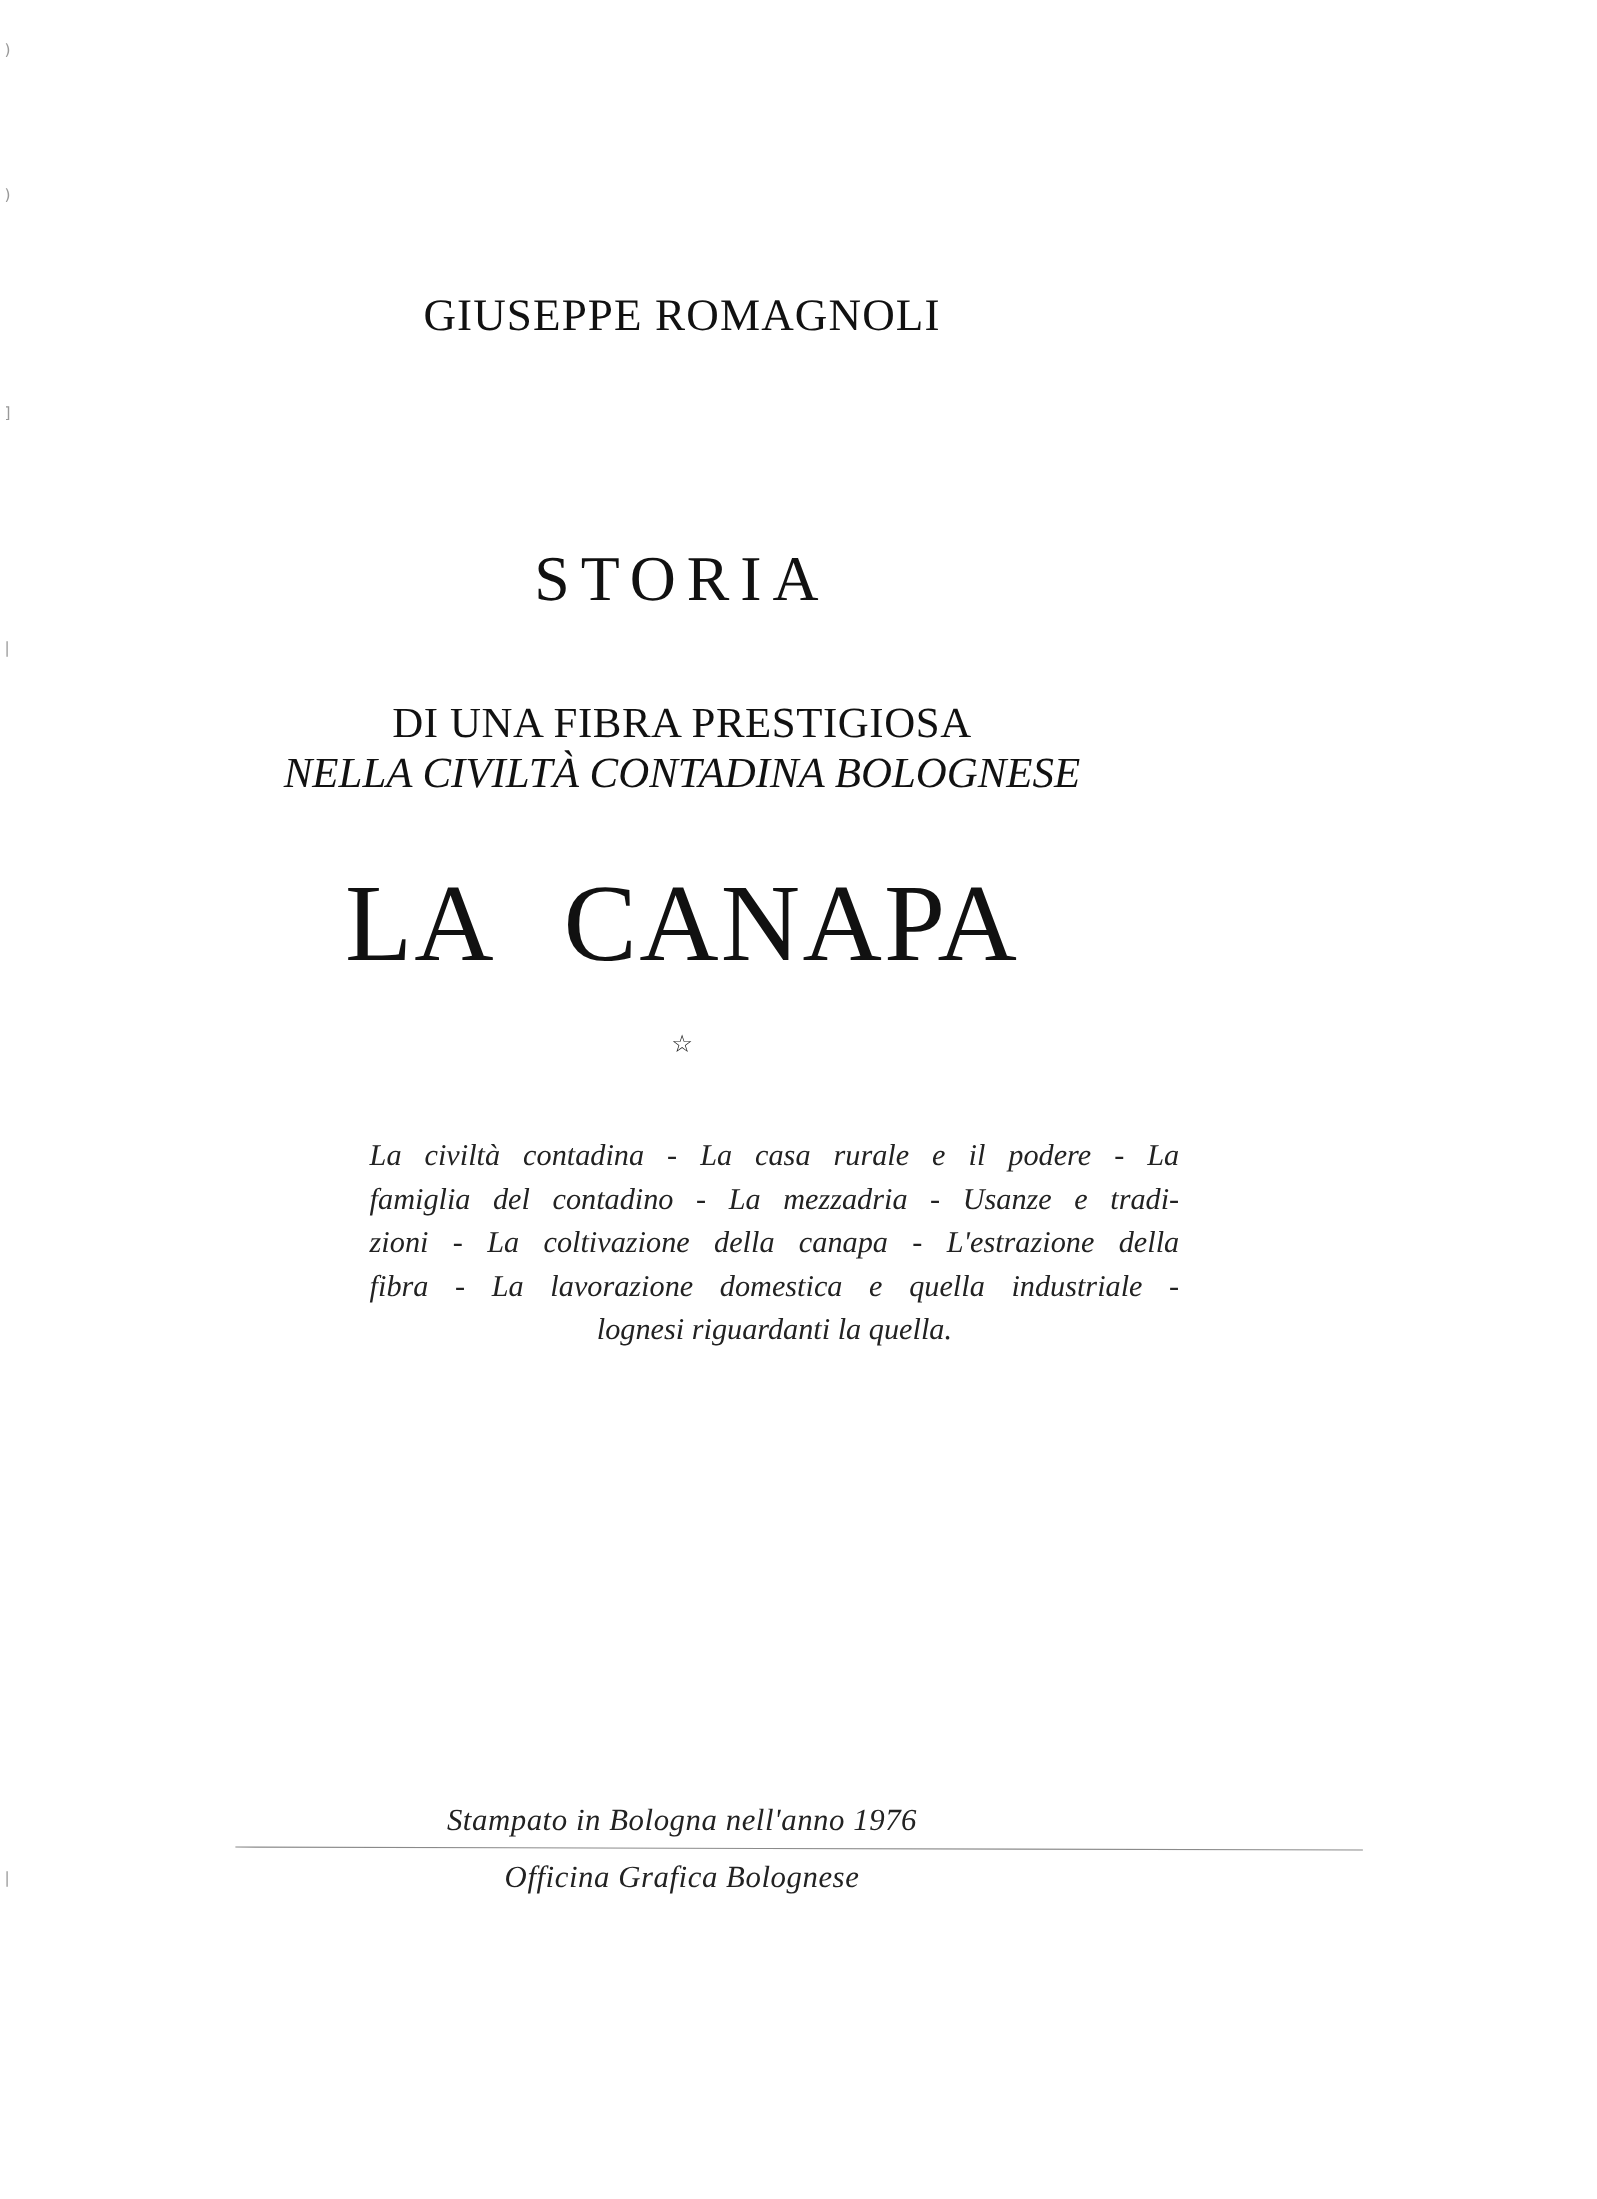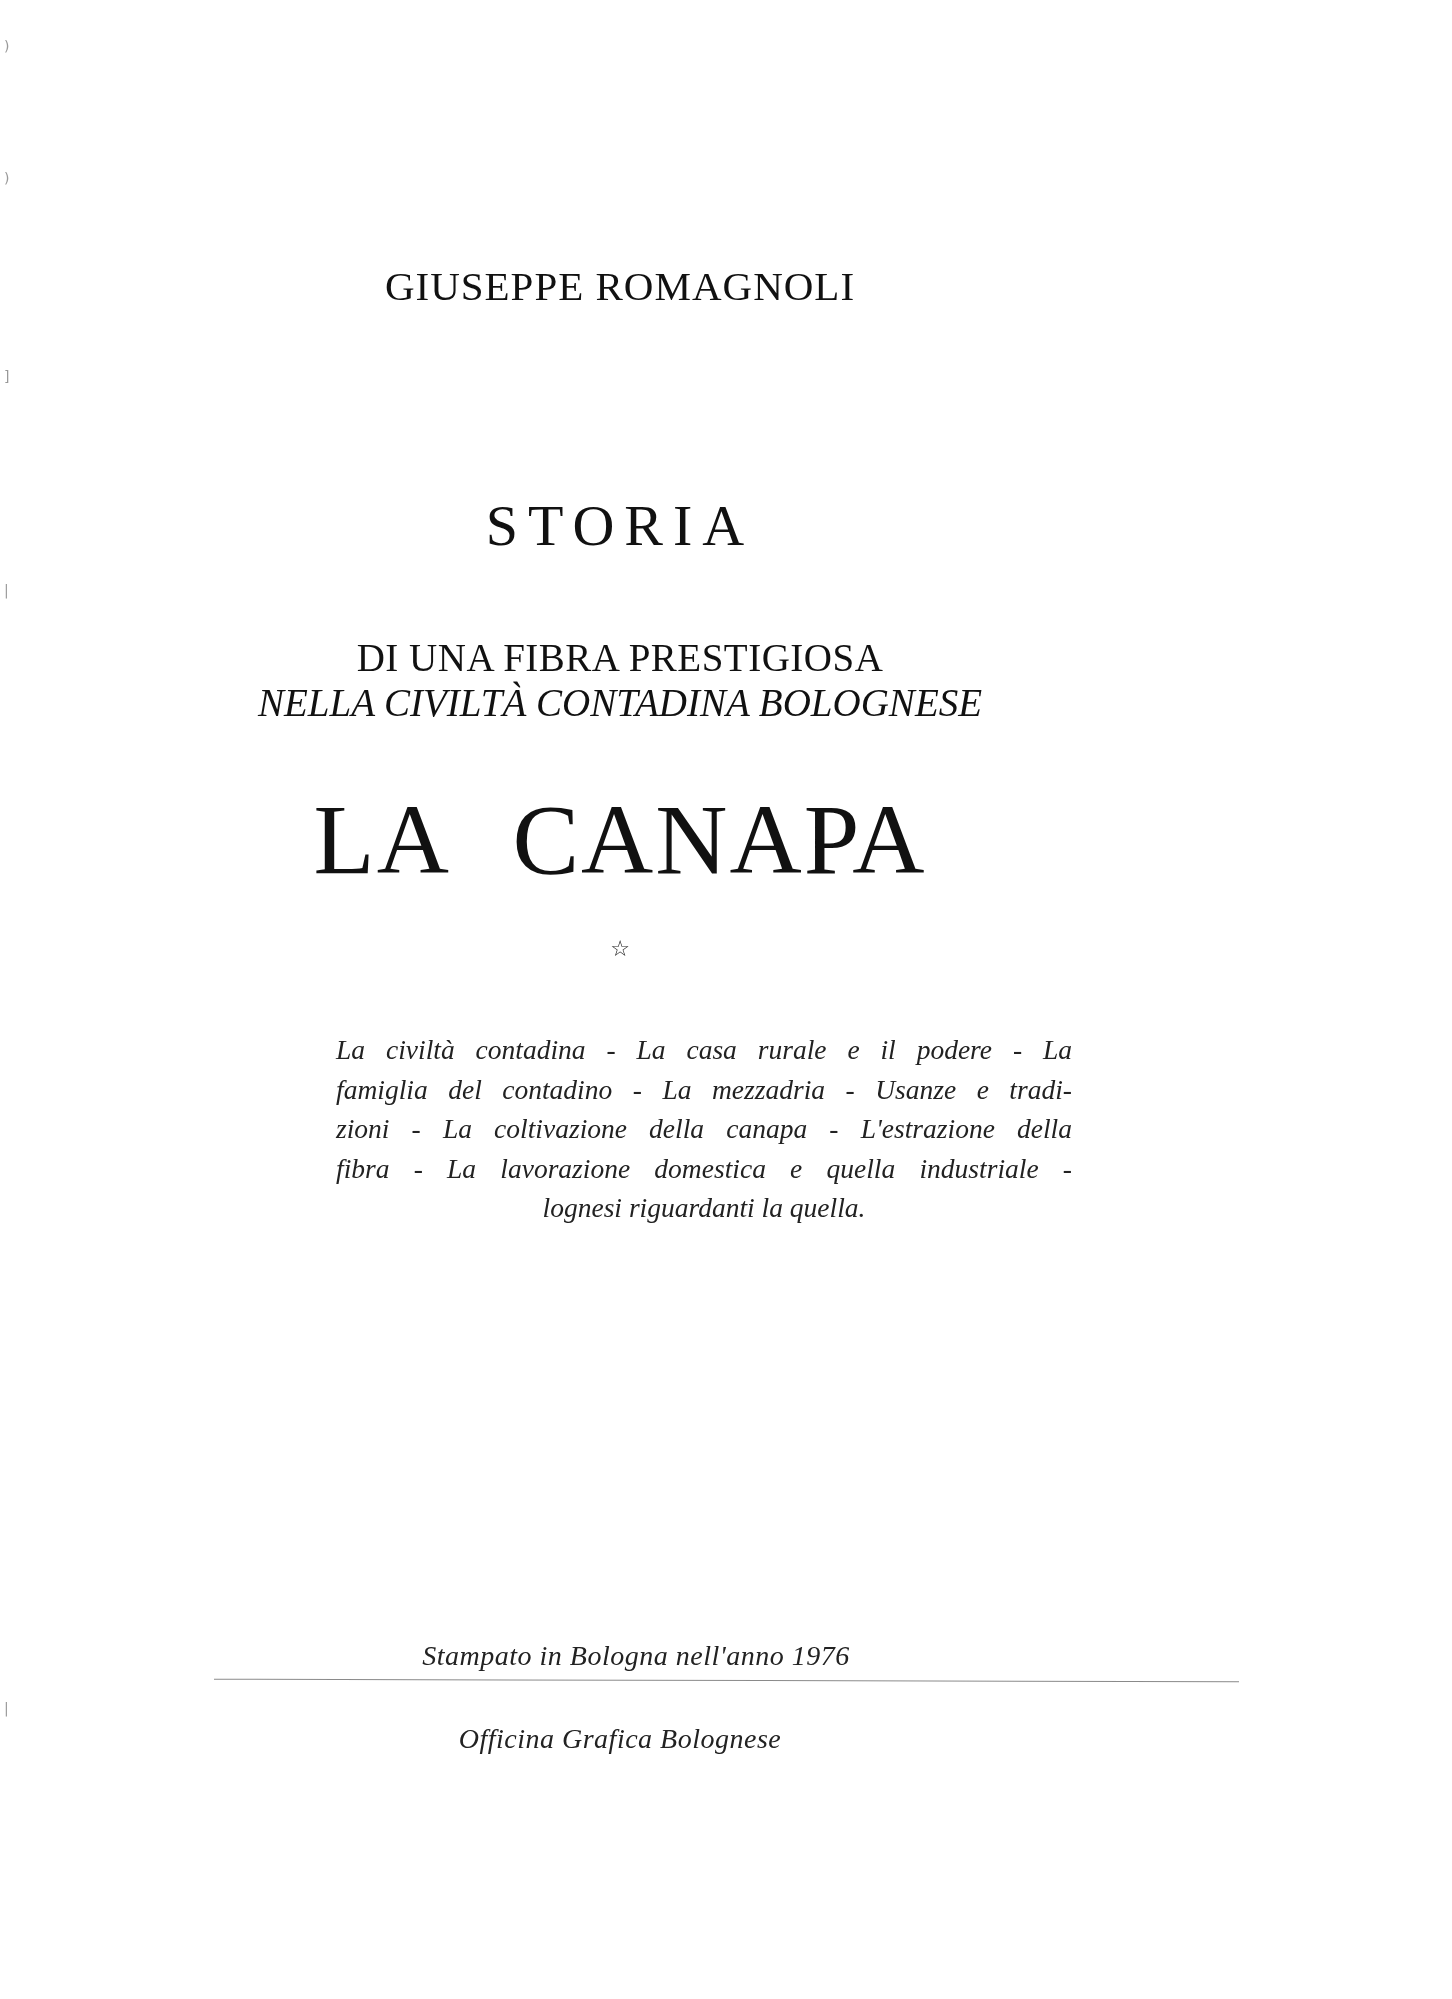--- a/index.html
+++ b/index.html
@@ -85,38 +85,36 @@
     .contents .line.last {
       text-align: center;
       text-align-last: center;
     }
     .printed {
       top: 1640px;
       font-style: italic;
       font-size: 28px;
       letter-spacing: 0.5px;
       color: #222;
-      padding-left: 16px;
     }
     .rule {
       position: absolute;
       left: 214px;
       top: 1680px;
       width: 1025px;
       height: 0;
       border-top: 1px solid #8a8a8a;
       transform: rotate(0.15deg);
     }
     .printer {
       top: 1691px;
       font-style: italic;
       font-size: 28px;
       letter-spacing: 0.5px;
       color: #222;
-      margin-top: 32px;
     }
     .edge-mark {
       position: absolute;
       left: 4px;
       font-size: 14px;
       color: #999;
       font-family: "DejaVu Sans", sans-serif;
     }
   </style>
 </head>

